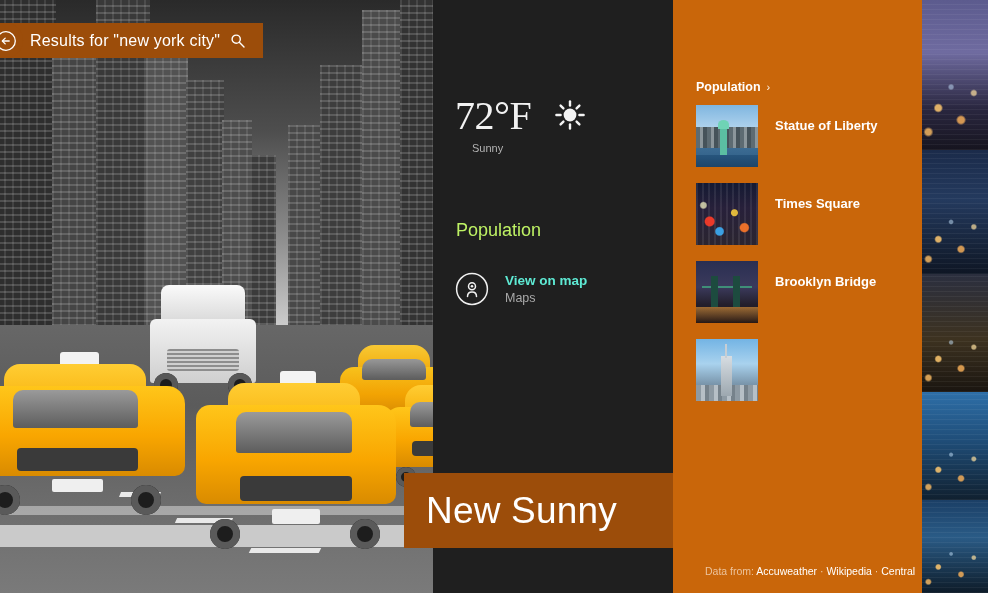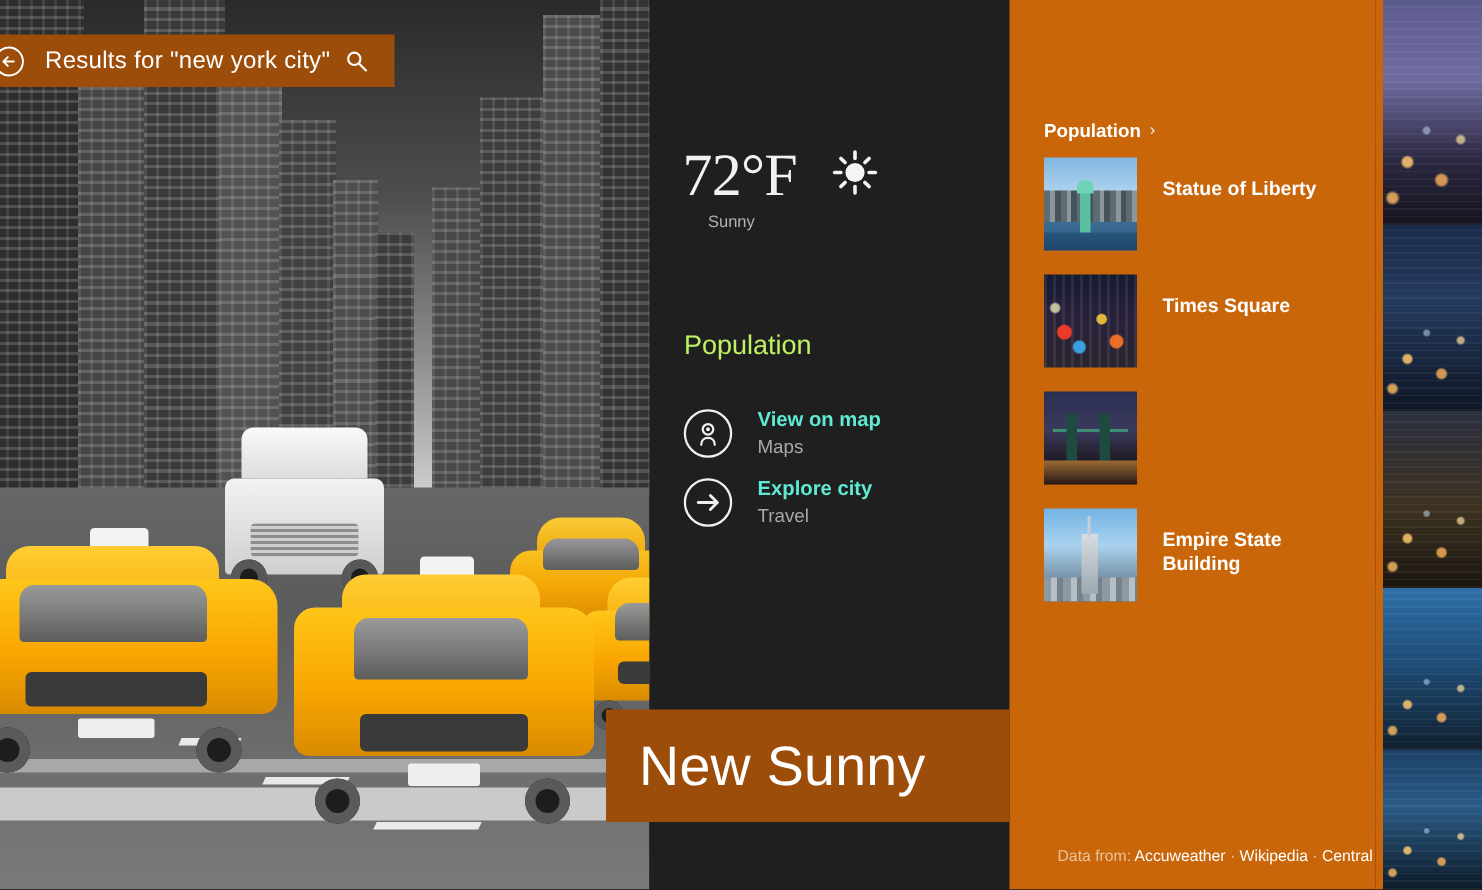--- a/index.html
+++ b/index.html
@@ -396,33 +396,20 @@
             <circle cx="17" cy="14.2" r="1.3" fill="#f0f0f0"></circle>
             <path d="M12.5 24.5c0-3 2-4.6 4.5-4.6s4.5 1.6 4.5 4.6" stroke="#f0f0f0" stroke-width="1.5" stroke-linecap="round"></path>
           </svg>
         </span>
         <span class="act-txt">
           <span class="act-title">View on map</span>
           <span class="act-sub" style="display:block">Maps</span>
         </span>
       </div>
 
-      <div class="action">
-        <span class="act-ico">
-          <svg width="34" height="34" viewBox="0 0 34 34" fill="none">
-            <circle cx="17" cy="17" r="15.4" stroke="#f0f0f0" stroke-width="1.5"></circle>
-            <line x1="10.5" y1="17" x2="23" y2="17" stroke="#f0f0f0" stroke-width="1.9" stroke-linecap="round"></line>
-            <path d="M18.6 12.4 23.2 17l-4.6 4.6" stroke="#f0f0f0" stroke-width="1.9" stroke-linecap="round" stroke-linejoin="round"></path>
-          </svg>
-        </span>
-        <span class="act-txt">
-          <span class="act-title">Explore city</span>
-          <span class="act-sub" style="display:block">Travel</span>
-        </span>
-      </div>
 
 
     </div>
   </div>
 
   <div class="title-shadow"></div>
   <div class="title-block">
     <span class="title-text">New Sunny</span>
   </div>
 
@@ -470,28 +457,28 @@
       </div>
 
 
       <div class="attr-item">
         <span class="thumb tn-brooklyn">
           <span class="cable"></span>
             <span class="tower a"></span>
             <span class="tower b"></span>
             <span class="glow"></span>
         </span>
+        <span class="attr-name">Brooklyn Bridge</span>
       </div>
 
       <div class="attr-item">
         <span class="thumb tn-empire">
           <span class="city"></span>
             <span class="esb"></span>
         </span>
-        <span class="attr-name">Empire State Building</span>
       </div>
 
     </div>
 
     <div class="data-from">
       <span class="df-label">Data from:</span>
       <span class="df-src">Accuweather</span>
       <span class="df-dot">·</span>
       <span class="df-src">Wikipedia</span>
       <span class="df-dot">·</span>

